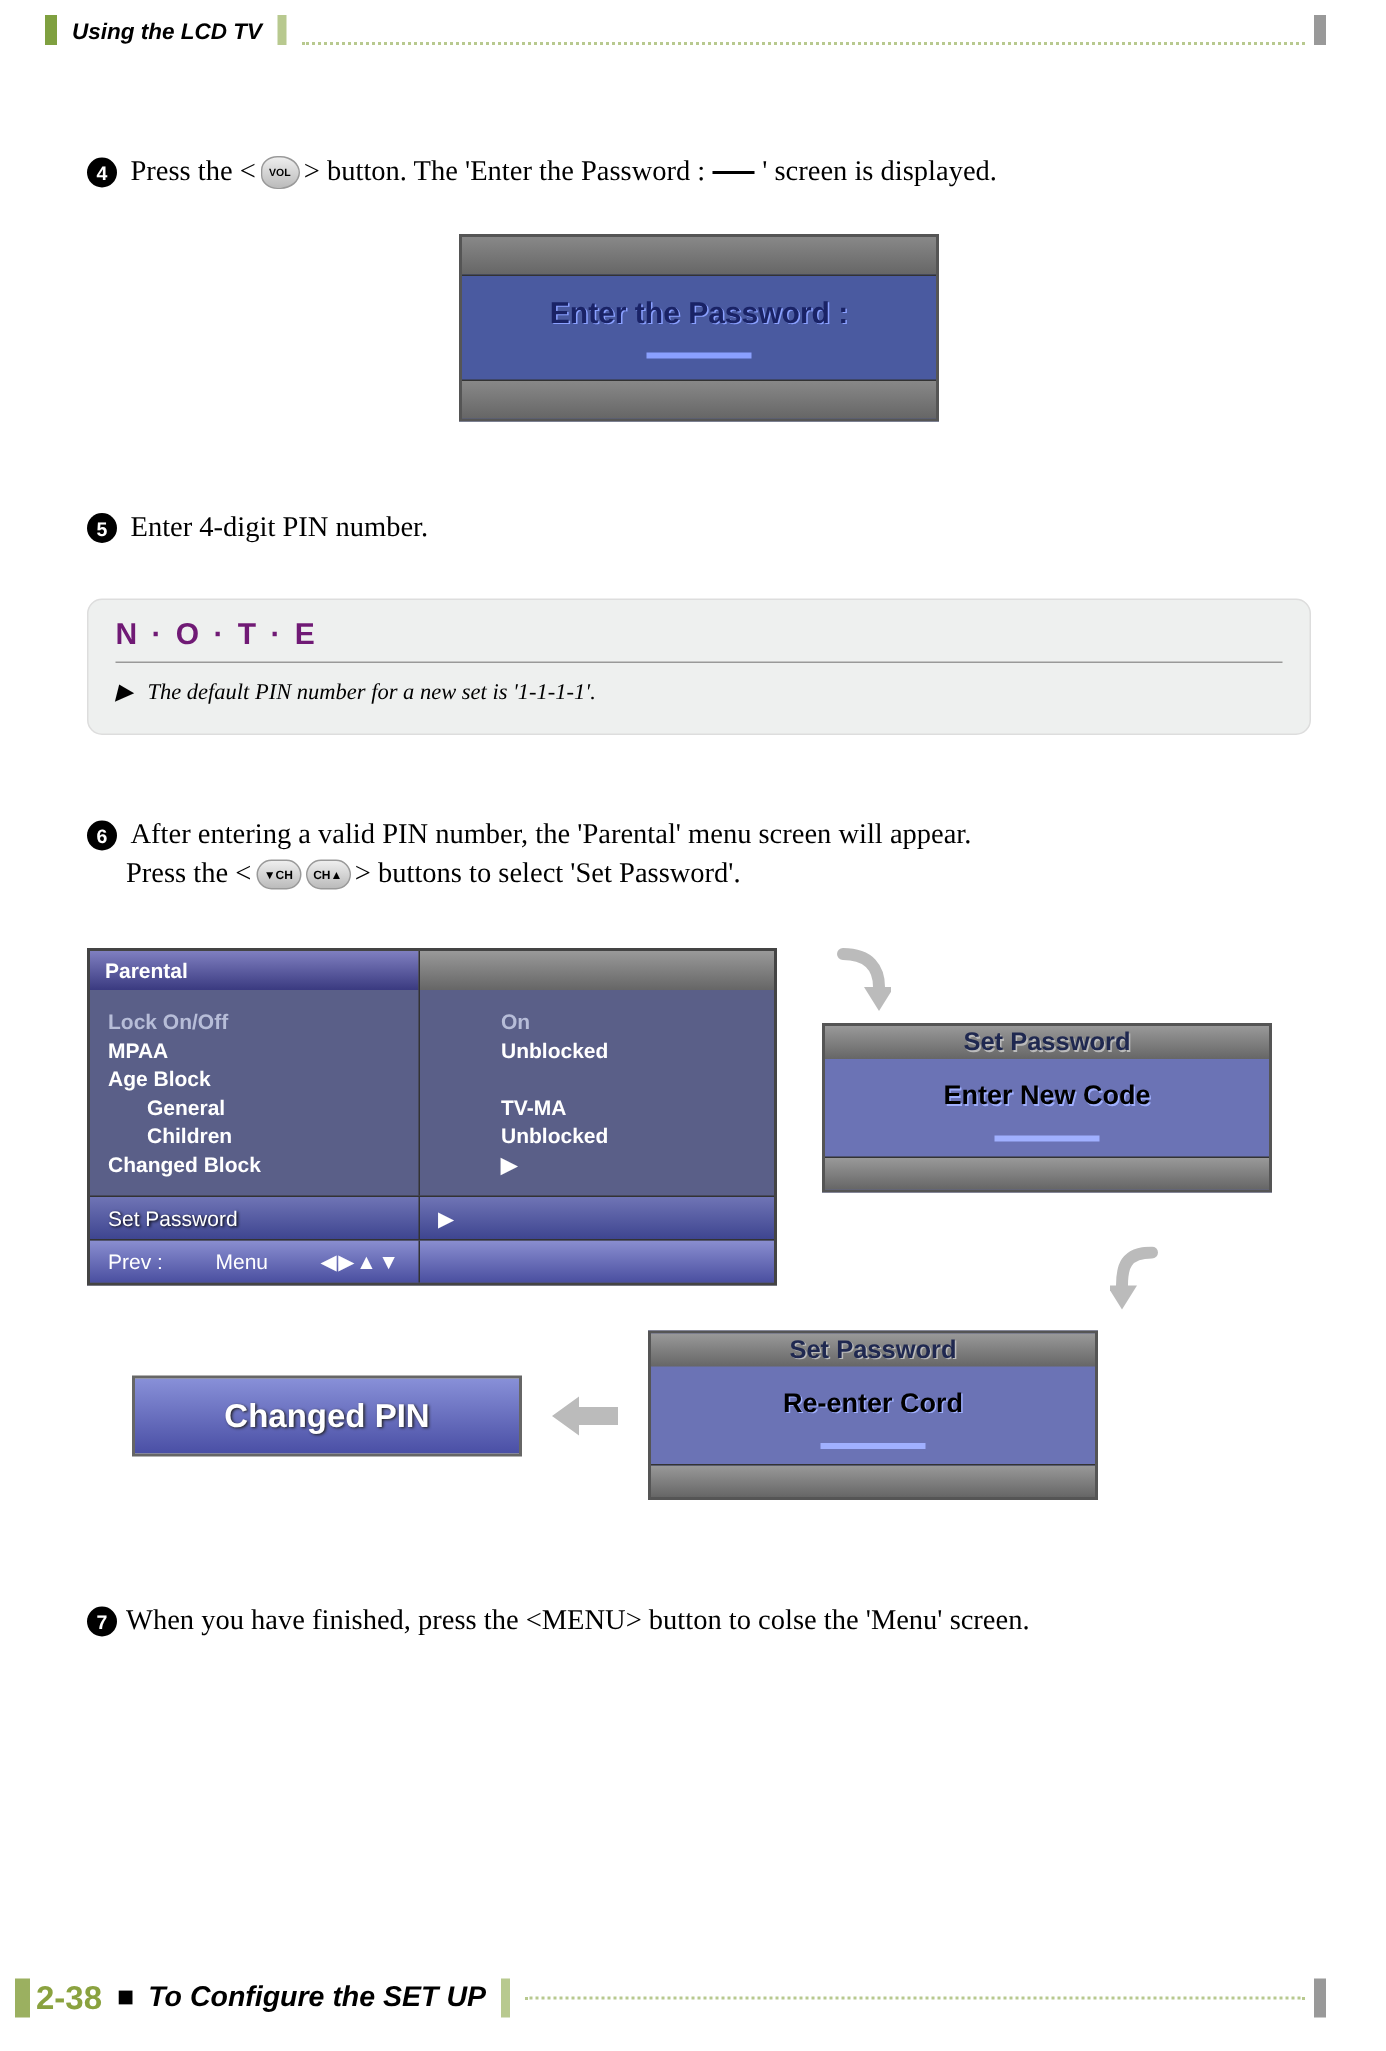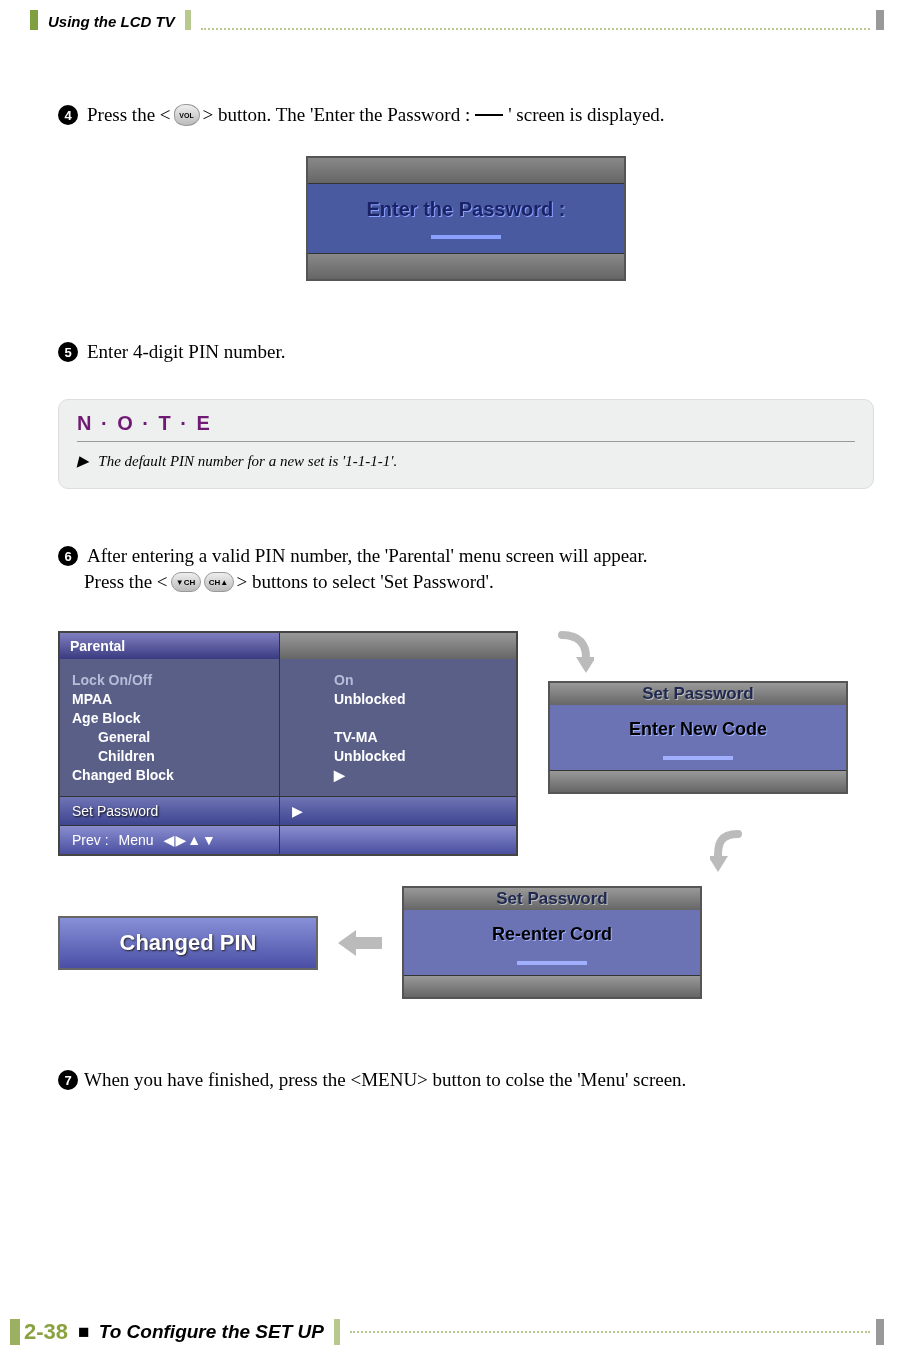--- a/index.html
+++ b/index.html
@@ -148,21 +148,21 @@
     background: linear-gradient(#6f74b5,#3e4590);
     border-top: 1px solid #333;
   }
   .parental-menu .select-row .l { padding:6px 12px; border-right:1px solid #333; text-shadow:1px 1px 2px #000;}
   .parental-menu .select-row .r { padding:6px 12px; }
   .parental-menu .prevbar {
     background: linear-gradient(#8a8ed0,#4a4fa0);
     display:grid; grid-template-columns: 220px 1fr;
     border-top:1px solid #333;
   }
-  .parental-menu .prevbar .l{ padding:6px 12px; display:flex; gap:10px; align-items:center; border-right:1px solid #333;}
+  .parental-menu .prevbar .l{ padding:6px 12px; display:flex; gap:10px; align-items:center; border-right:1px solid #333;justify-content:space-between;}
   .arrows { letter-spacing:1px;}
 
   .arrow-svg { width: 36px; height: 44px; }
 
   .small-osd {
     width: 300px;
     border: 2px solid #555;
     background: #6b73b5;
     font-family: Arial, sans-serif;
   }
@@ -175,20 +175,21 @@
   
   .flow2 { margin-top: 30px; display:flex; align-items:center; justify-content:flex-start; gap:20px; position:relative;}
   .changed-pin {
     width: 260px; height: 54px;
     background: linear-gradient(#8890d8,#4a4fa5);
     border: 2px solid #666;
     display:flex; align-items:center; justify-content:center;
     font-family: Arial, sans-serif; font-weight:bold;
     font-size:22px; color:#fff;
     text-shadow: 1px 1px 2px #222;
+    margin-left: 30px;
   }
   .left-arrow { width:44px; height:30px; }
   .down-arrow2 { width:36px; height:44px; }
 
   .step7 { margin-top: 70px; display:flex; align-items:center; font-size:19px; }
 
   
   .footer {
     position:absolute; left:0; right:0; bottom:22px;
     display:flex; align-items:center;

